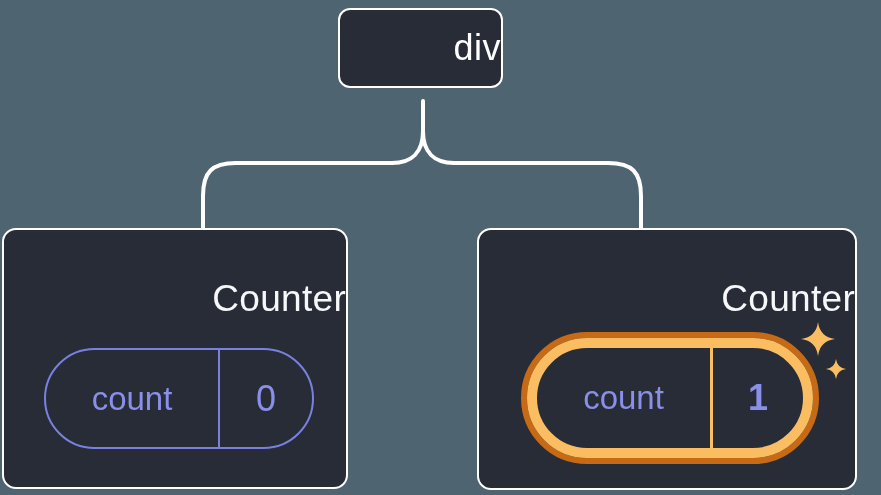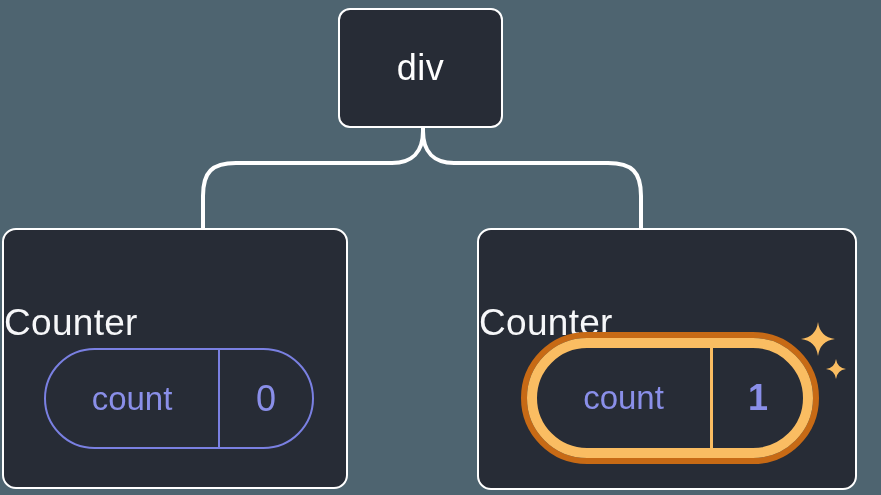--- a/index.html
+++ b/index.html
@@ -28,45 +28,45 @@
     position:absolute;left:0;top:0;width:881px;height:495px;
     pointer-events:none;
   }
   .node{
     position:absolute;
     background:var(--card);
     border:2.5px solid var(--white);
     display:flex;align-items:center;justify-content:center;
   }
   .node-root{
-    left:338px;top:8px;width:165px;height:120px;
+    left:338px;top:8px;width:165px;height:80px;
     border-radius:12px;
+    justify-content:flex-end;
   }
   .node-root-label{
     color:var(--white);
     font-size:36px;
     letter-spacing:0.5px;
   }
   .card{
     position:absolute;
     top:228px;
     background:var(--card);
     border:2.5px solid var(--white);
     border-radius:14px;
   }
   .card-left{left:2px;width:346px;height:261px;}
   .card-right{left:477px;width:380px;height:262px;}
   .card-title{
     position:absolute;left:0;right:0;top:48px;
-    text-align:left;
+    text-align:right;
     color:var(--title);
     font-size:37px;
     font-weight:500;
     letter-spacing:0.3px;
-    margin-top:24px;
   }
   
   .state-pill{
     position:absolute;
     left:40px;top:118px;width:270px;height:101px;
     border:2px solid var(--purple-border);
     border-radius:999px;
     display:flex;
     overflow:hidden;
   }

